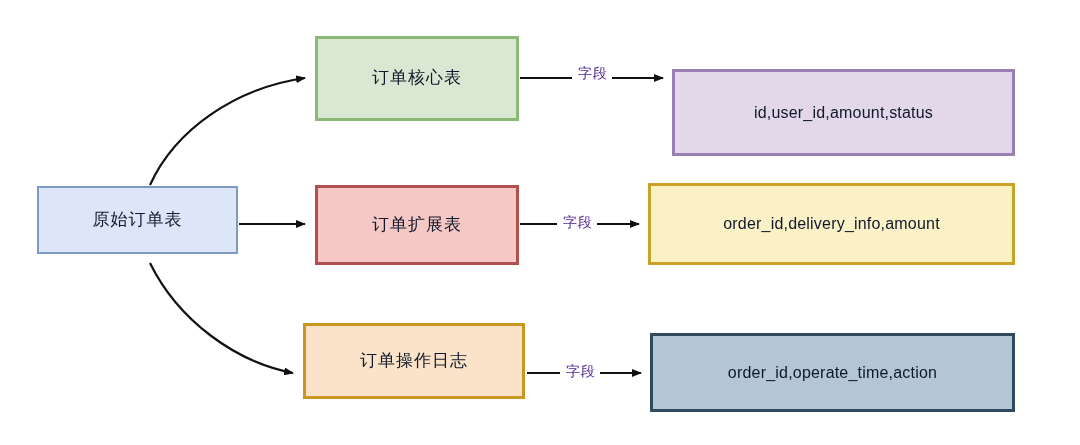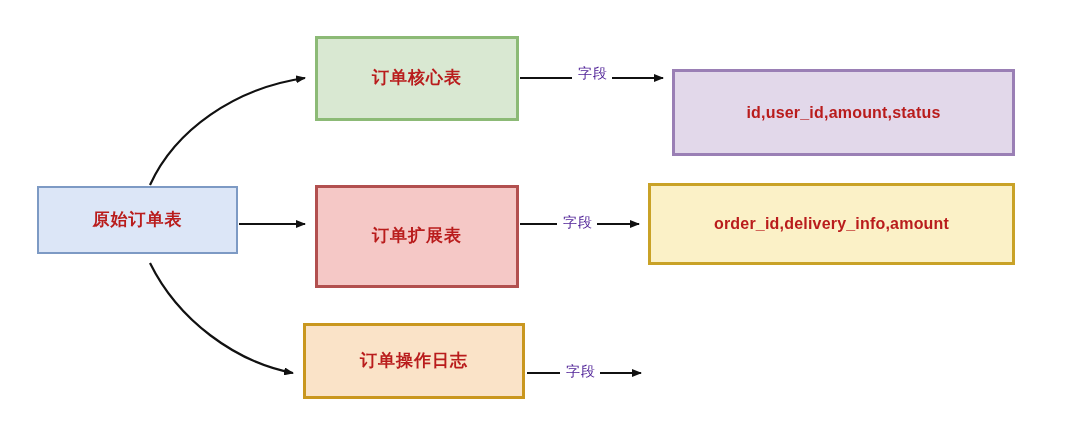--- a/index.html
+++ b/index.html
@@ -25,23 +25,22 @@
     height: 445px;
     pointer-events: none;
   }
   .node {
     position: absolute;
     box-sizing: border-box;
     display: flex;
     align-items: center;
     justify-content: center;
     text-align: center;
-    color: #b91c1c;
+    color: #0f172a;
     line-height: 1.2;
-    font-weight: bold;
   }
   .node-cn {
     font-size: 17px;
     letter-spacing: 1px;
   }
   .node-code {
     font-size: 16px;
     letter-spacing: 0.2px;
   }
   
@@ -50,21 +49,21 @@
     background: #dce6f7;
     border: 2px solid #7d9ac4;
   }
   
   #node-core {
     left: 315px; top: 36px;  width: 204px; height: 85px;
     background: #d9e8d2;
     border: 3px solid #8cba76;
   }
   #node-ext {
-    left: 315px; top: 185px; width: 204px; height: 103px;
+    left: 315px; top: 185px; width: 204px; height: 80px;
     background: #f5c8c6;
     border: 3px solid #b2504f;
   }
   #node-log {
     left: 303px; top: 323px; width: 222px; height: 76px;
     background: #fae3c8;
     border: 3px solid #c9971f;
   }
   
   #node-core-fields {
@@ -140,20 +139,21 @@
   <div class="node node-cn" id="node-core">订单核心表</div>
 
   <div class="node node-cn" id="node-ext">订单扩展表</div>
 
   <div class="node node-cn" id="node-log">订单操作日志</div>
 
   <div class="node node-code" id="node-core-fields">id,user_id,amount,status</div>
 
   <div class="node node-code" id="node-ext-fields">order_id,delivery_info,amount</div>
 
+  <div class="node node-code" id="node-log-fields">order_id,operate_time,action</div>
 
   <div class="edge-label" id="label-fields-1">字段</div>
 
   <div class="edge-label" id="label-fields-2">字段</div>
 
   <div class="edge-label" id="label-fields-3">字段</div>
 
 
 </div>
 

